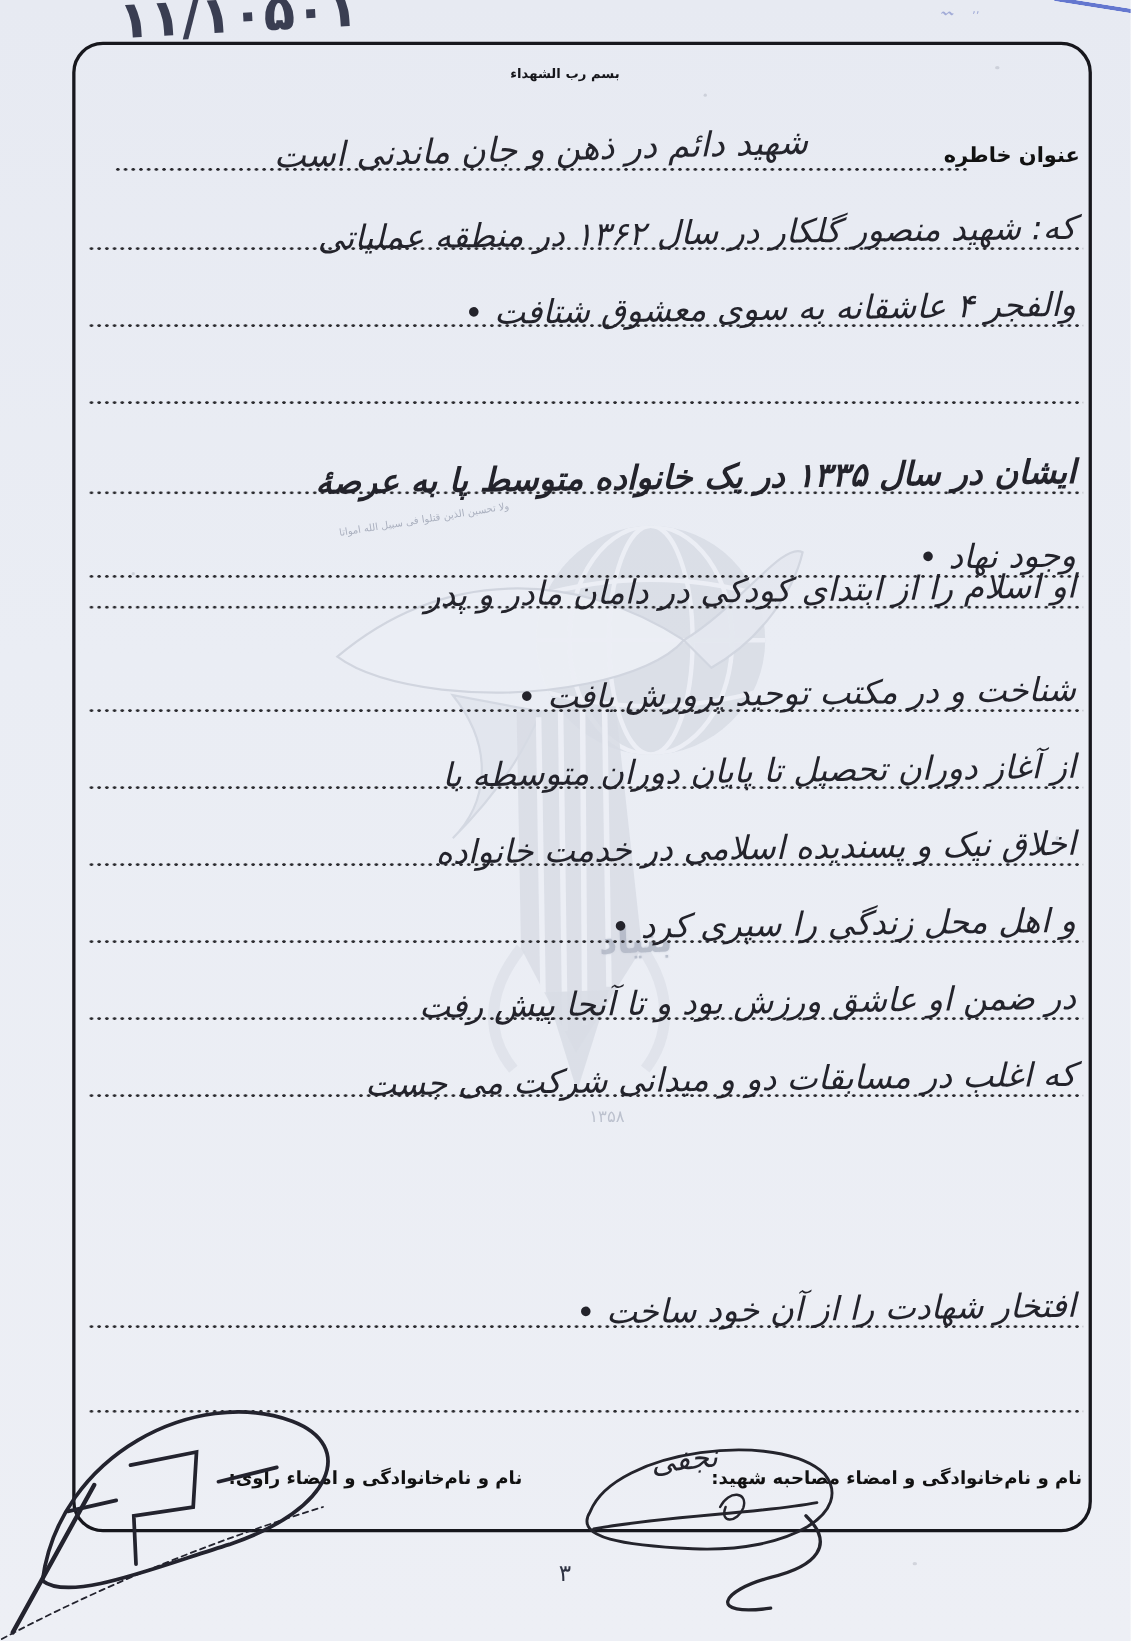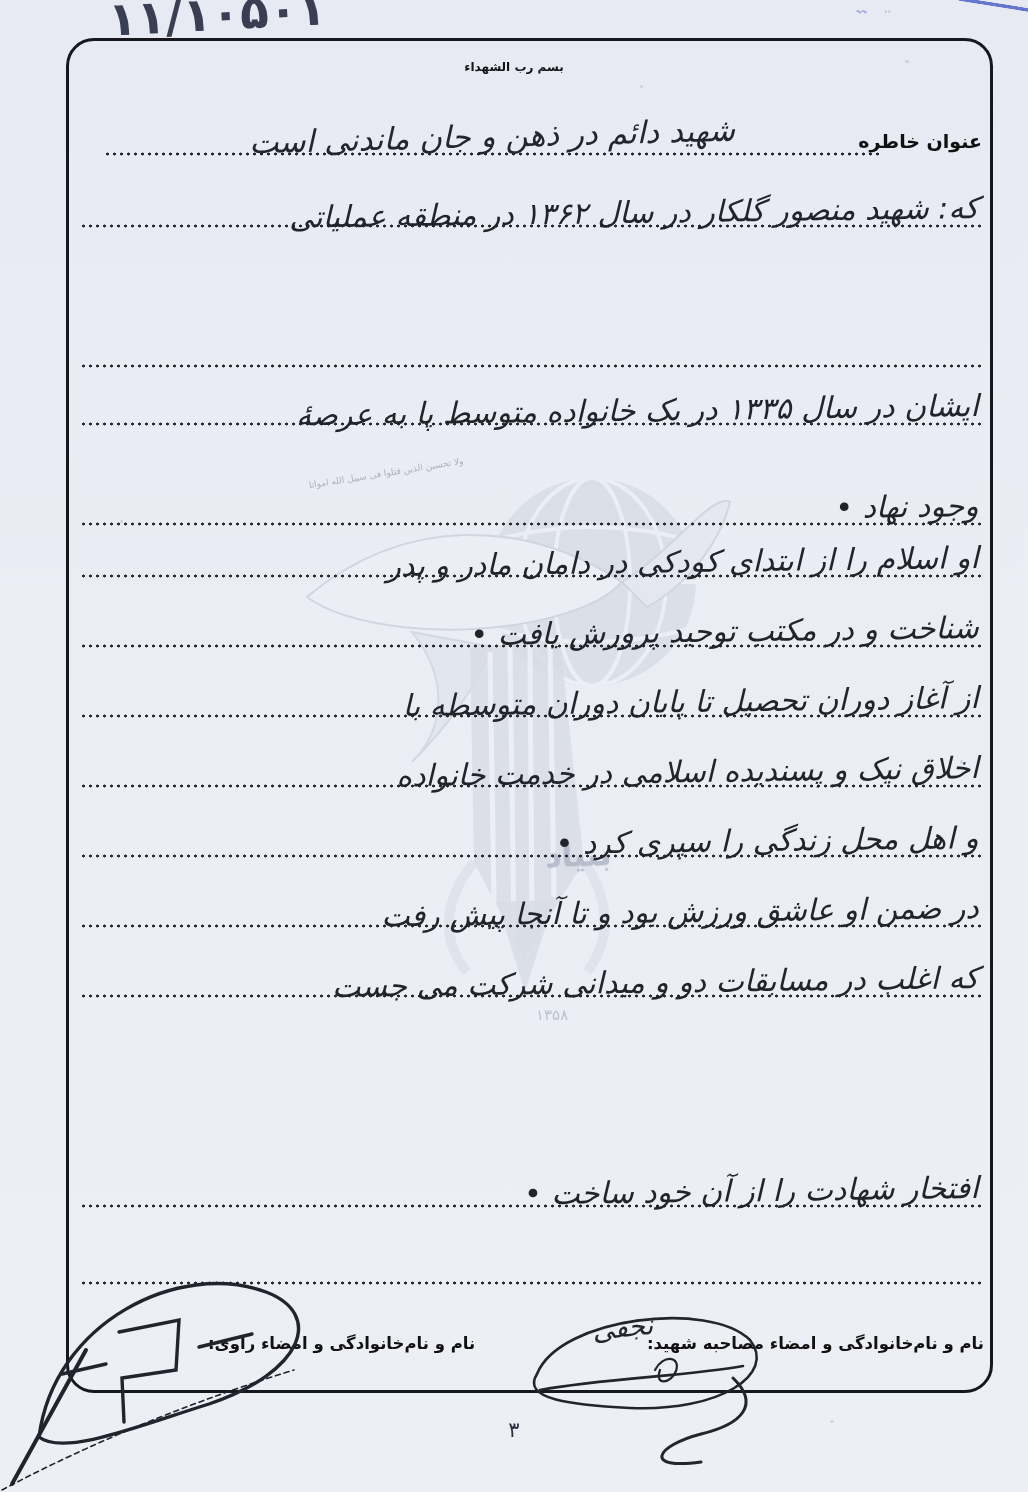--- a/index.html
+++ b/index.html
@@ -152,30 +152,33 @@
   <div class="bismillah">بسم رب الشهداء</div>
 
   <div class="title-label">عنوان خاطره</div>
   <div class="title-line">
     <div class="title-hw">شهید دائم در ذهن و جان ماندنی است</div>
   </div>
 
   <div class="line" style="top:158px;">
       <div class="hw">که: شهید منصور گلکار در سال ۱۳۶۲ در منطقه عملیاتی</div>
     </div>
+  <div class="line" style="top:228px;">
+      <div class="hw">والفجر ۴ عاشقانه به سوی معشوق شتافت •</div>
+    </div>
   <div class="line" style="top:298px;">
       <div class="hw"></div>
     </div>
-  <div class="line" style="top:356px;">
+  <div class="line" style="top:380px;font-weight:bold;">
       <div class="hw">ایشان در سال ۱۳۳۵ در یک خانواده متوسط پا به عرصهٔ</div>
     </div>
   <div class="line" style="top:456px;">
       <div class="hw">وجود نهاد •</div>
     </div>
-  <div class="line" style="top:508px;">
+  <div class="line" style="top:484px;">
       <div class="hw">او اسلام را از ابتدای کودکی در دامان مادر و پدر</div>
     </div>
   <div class="line" style="top:578px;">
       <div class="hw">شناخت و در مکتب توحید پرورش یافت •</div>
     </div>
   <div class="line" style="top:648px;text-decoration:underline;">
       <div class="hw">از آغاز دوران تحصیل تا پایان دوران متوسطه با</div>
     </div>
   <div class="line" style="top:718px;">
       <div class="hw">اخلاق نیک و پسندیده اسلامی در خدمت خانواده</div>

